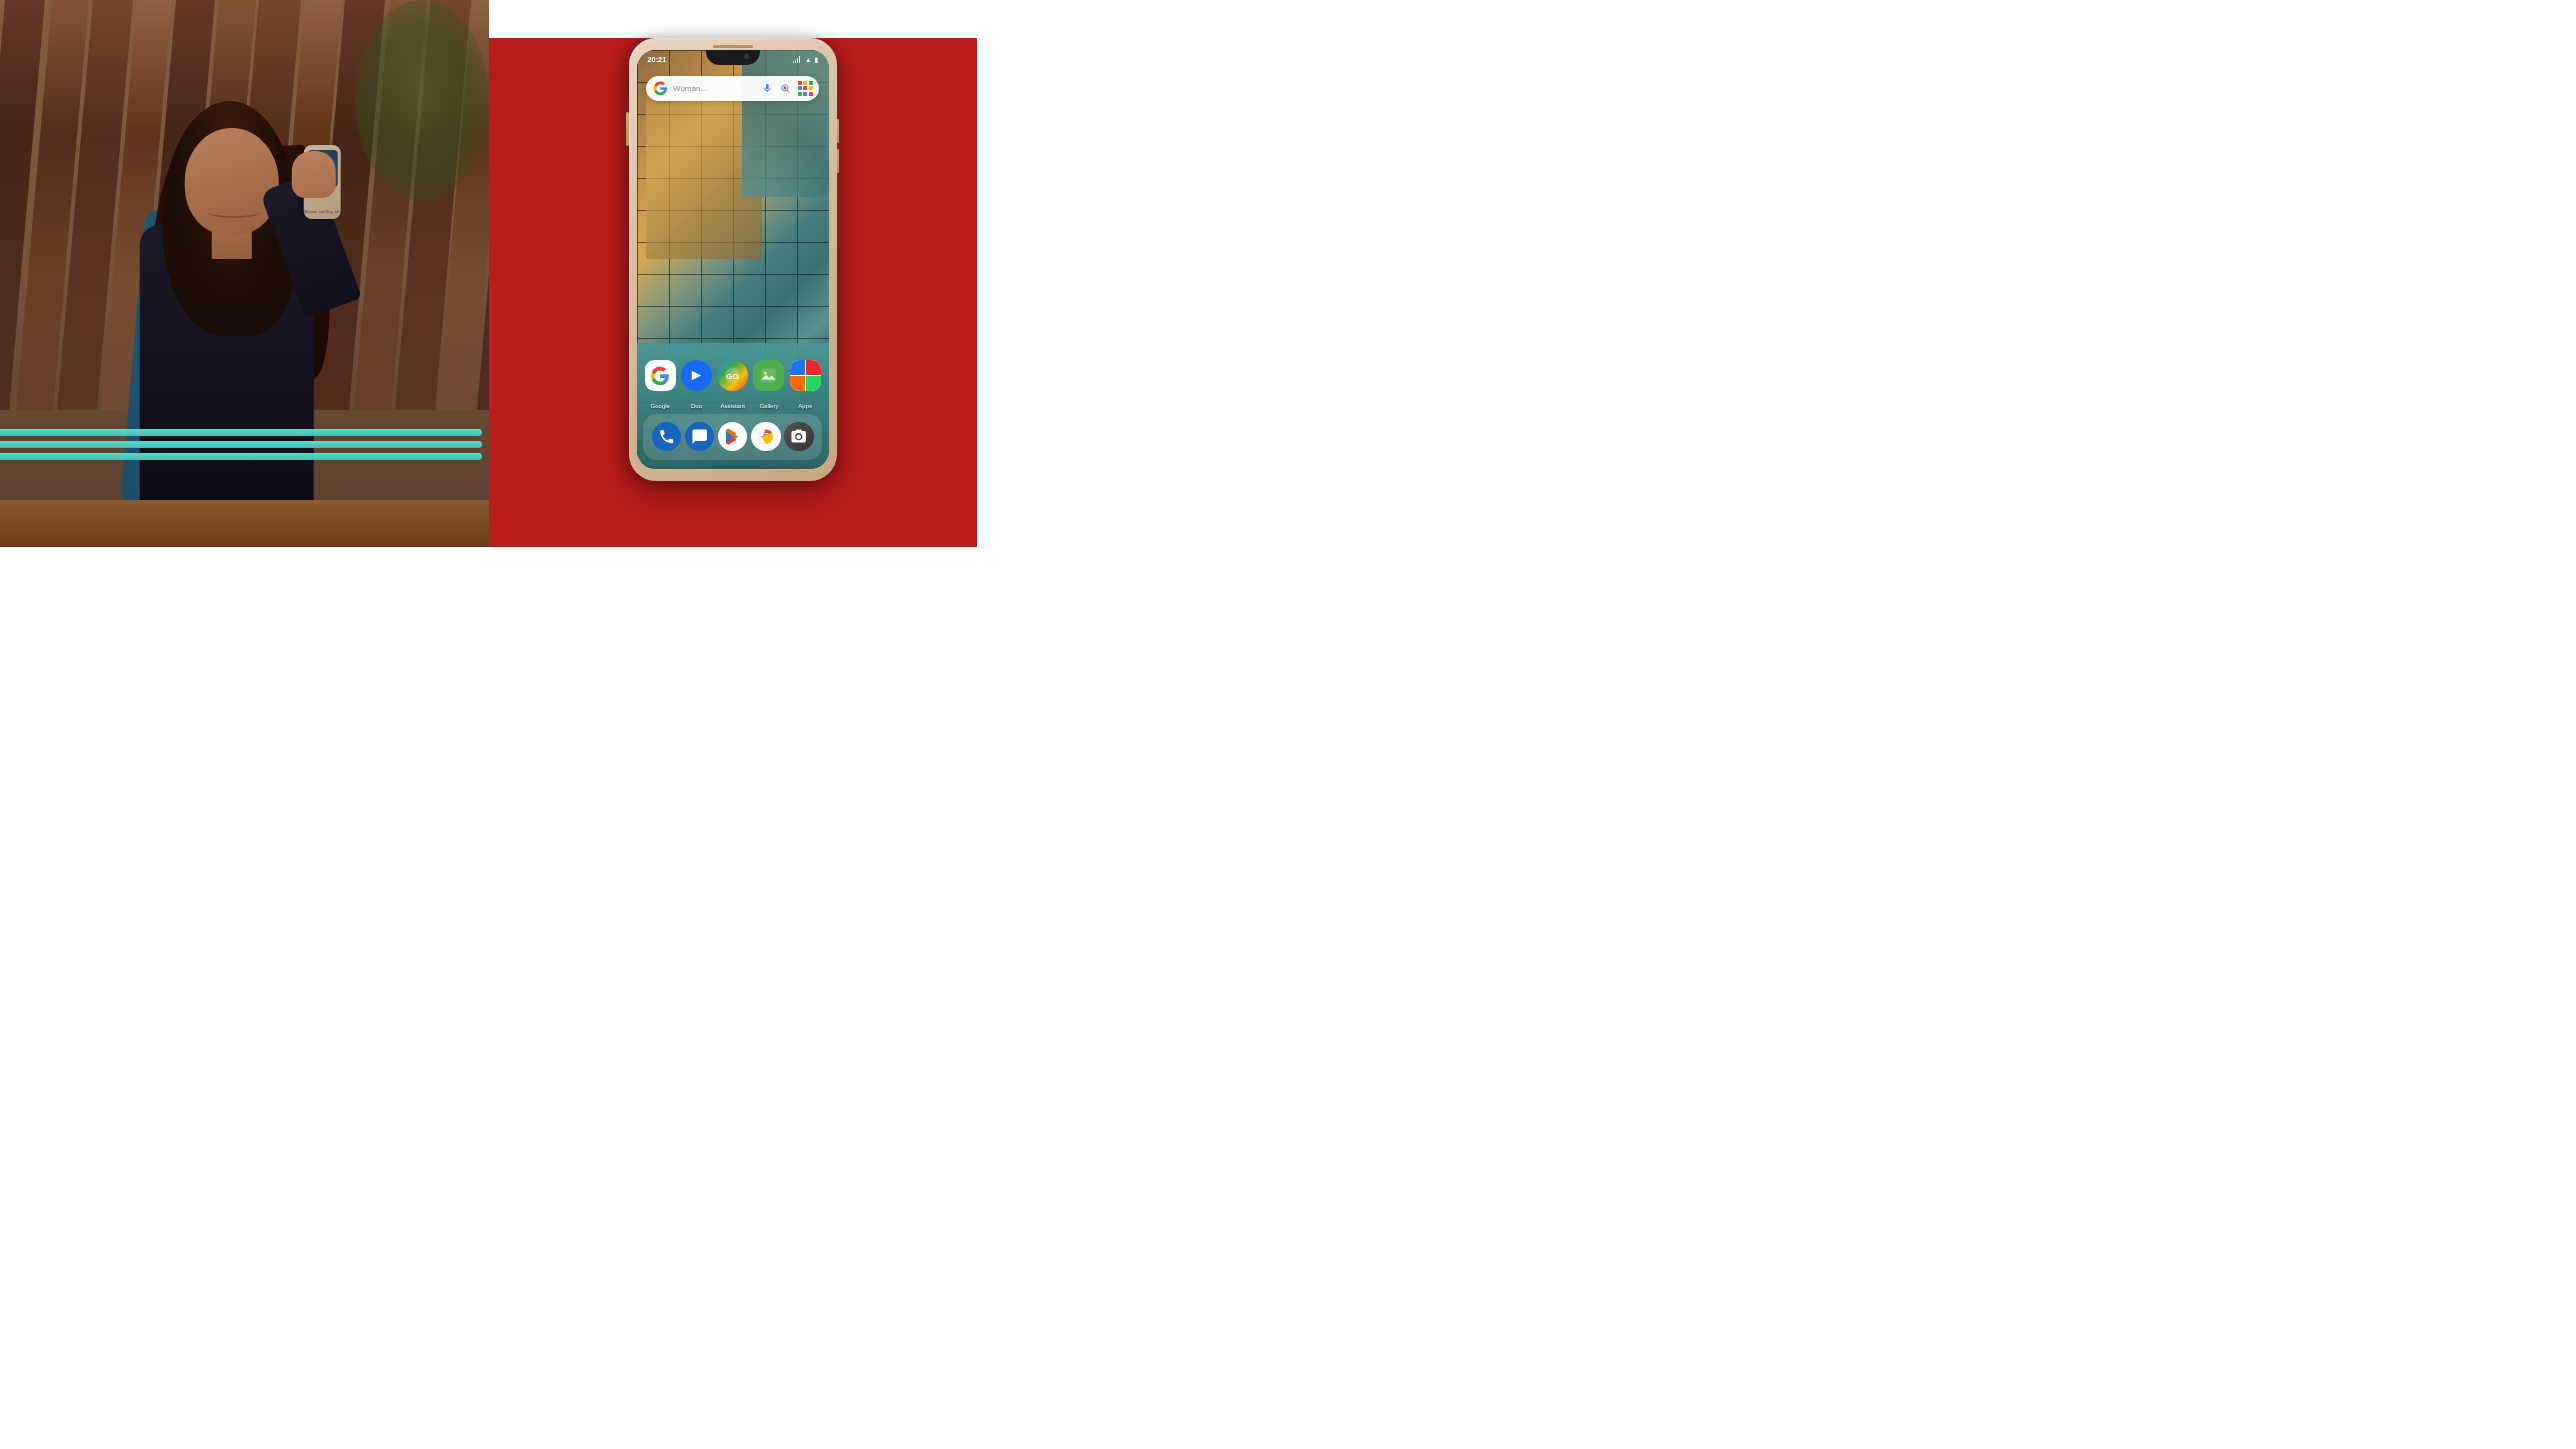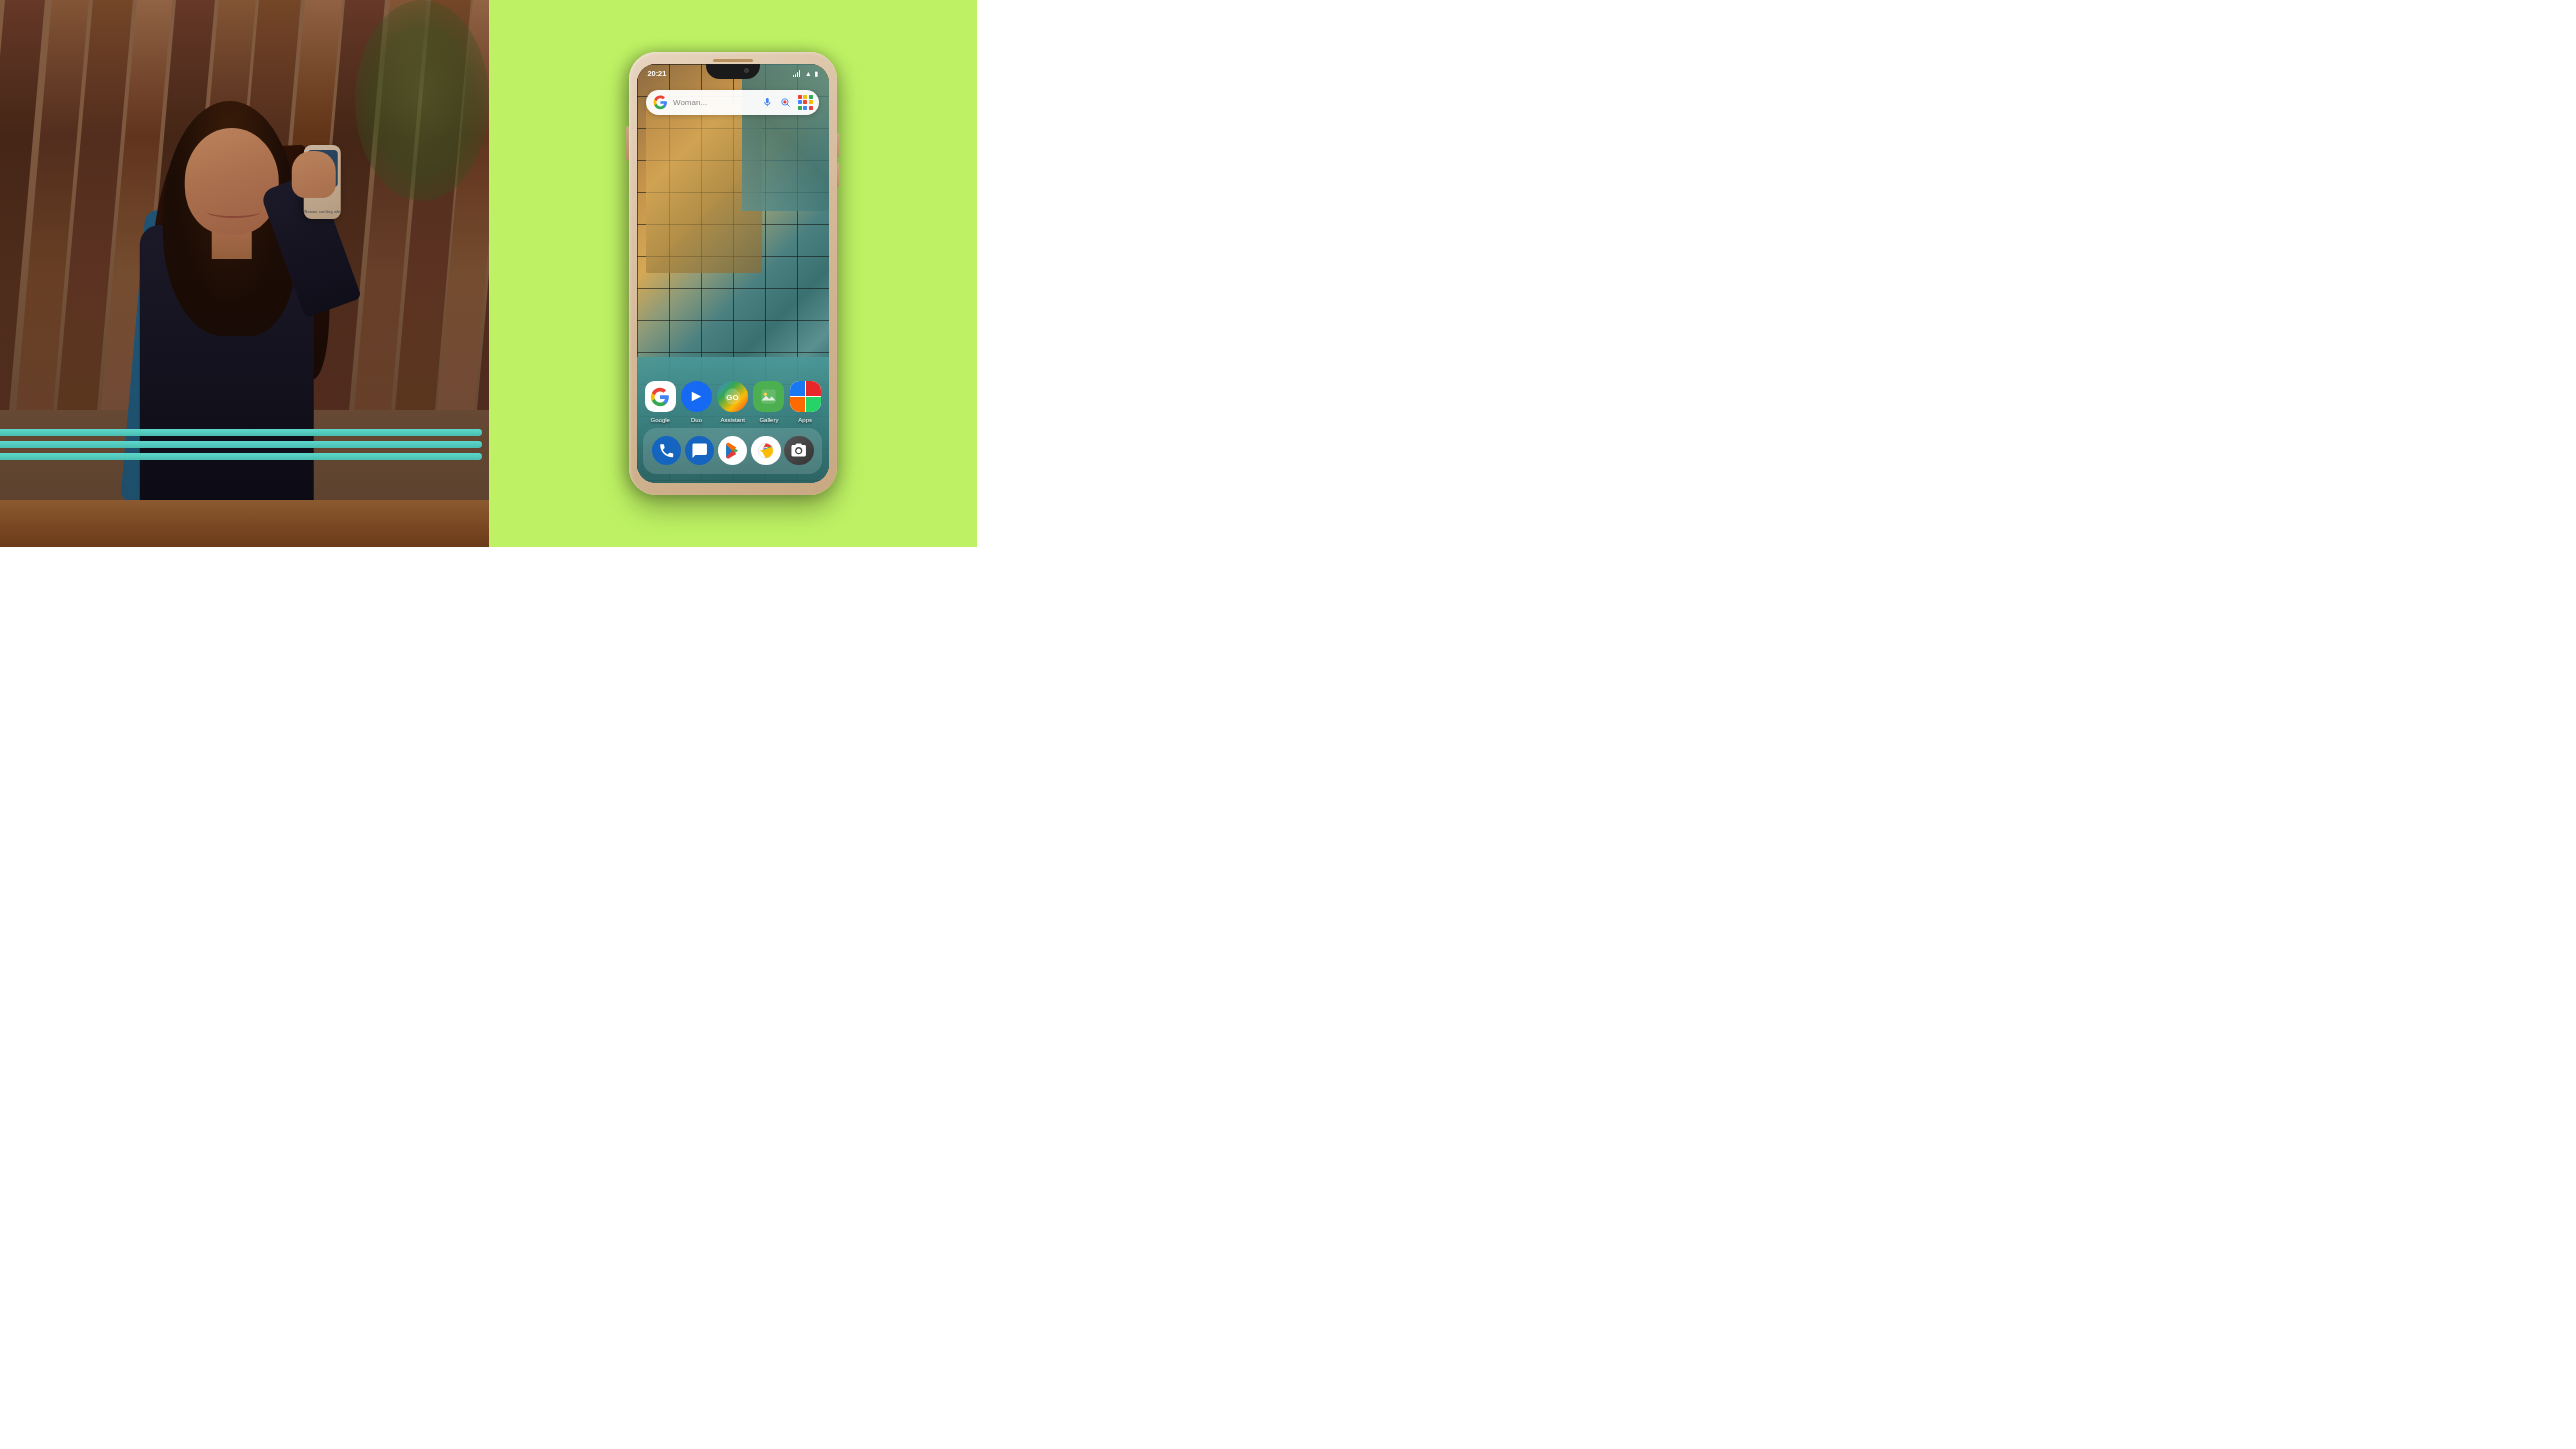--- a/index.html
+++ b/index.html
@@ -18,25 +18,26 @@
       height: 100%;
       position: relative;
       overflow: hidden;
       background: #8B6347;
     }
 
     
     .right-panel {
       width: 50%;
       height: 100%;
-      background: #bef264;
-      display: flex;
-      align-items: center;
+      background: #b91c1c;
+      display: flex;
+      align-items: flex-start;
       justify-content: center;
       position: relative;
+      margin-top: 38px;
     }
 
     
     .phone-body {
       width: 208px;
       height: 443px;
       background: linear-gradient(145deg, #E8D5C0, #D4B898, #C8A882);
       border-radius: 27px;
       position: relative;
       box-shadow:
@@ -237,21 +238,21 @@
       justify-content: space-around;
       align-items: center;
       padding: 0 5.4px;
       z-index: 10;
     }
 
     .app-item {
       display: flex;
       flex-direction: column;
       align-items: center;
-      gap: 5px;
+      gap: 12px;
     }
 
     .app-icon {
       width: 31px;
       height: 31px;
       border-radius: 8px;
       display: flex;
       align-items: center;
       justify-content: center;
       overflow: hidden;

